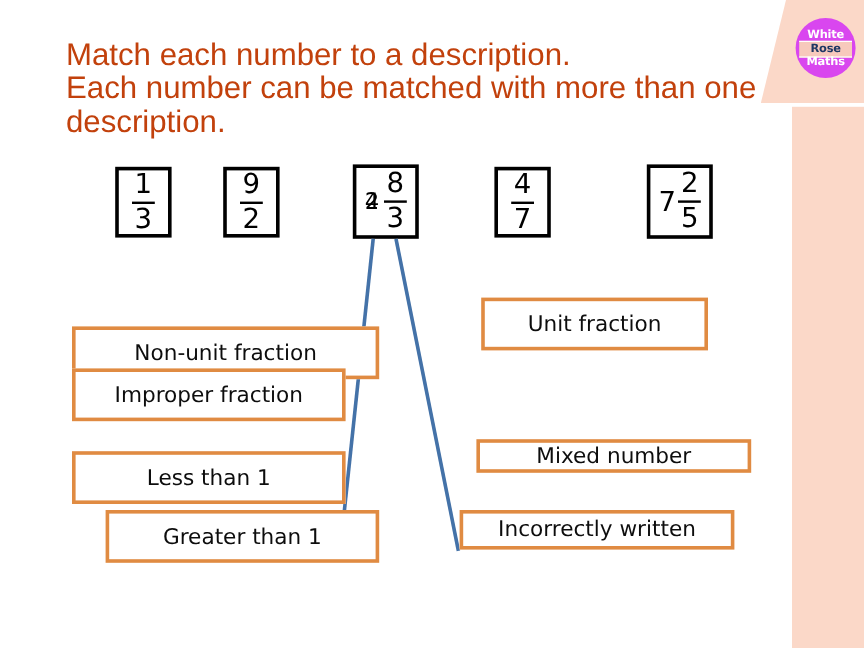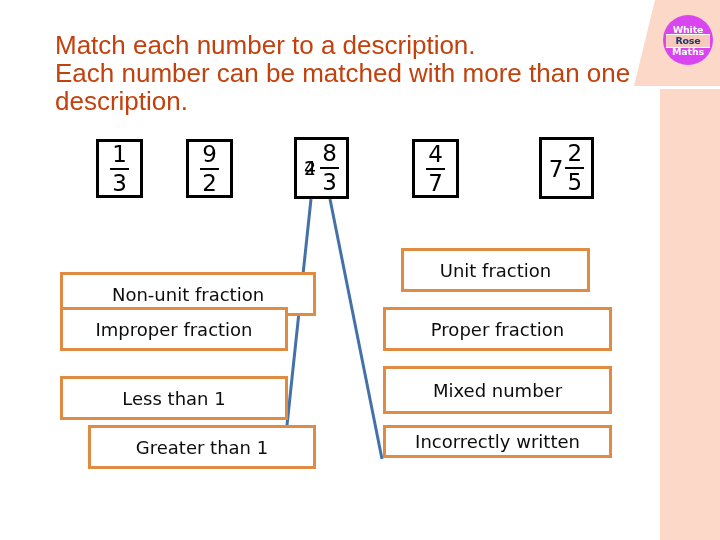--- a/index.html
+++ b/index.html
@@ -254,23 +254,20 @@
   <div class="desc-box" style="left:60px; top:376px; width:228px; height:44px;">
     <span>Less than 1</span>
   </div>
   <div class="desc-box" style="left:60px; top:425px; width:228px; height:44px;margin-left:28px;">
     <span>Greater than 1</span>
   </div>
 
   <div class="desc-box" style="left:401px; top:248px; width:189px; height:44px;">
     <span>Unit fraction</span>
   </div>
-  <div class="desc-box" style="left:383px; top:307px; width:229px; height:44px;">
-    <span>Proper fraction</span>
-  </div>
-  <div class="desc-box" style="left:383px; top:366px; width:229px; height:48px;text-align:center;">
+  <div class="desc-box" style="left:397px; top:366px; width:229px; height:28px;text-align:center;">
     <span>Mixed number</span>
   </div>
   <div class="desc-box" style="left:383px; top:425px; width:229px; height:33px;">
     <span>Incorrectly written</span>
   </div>
 
 </div>
 
 </body></html>

